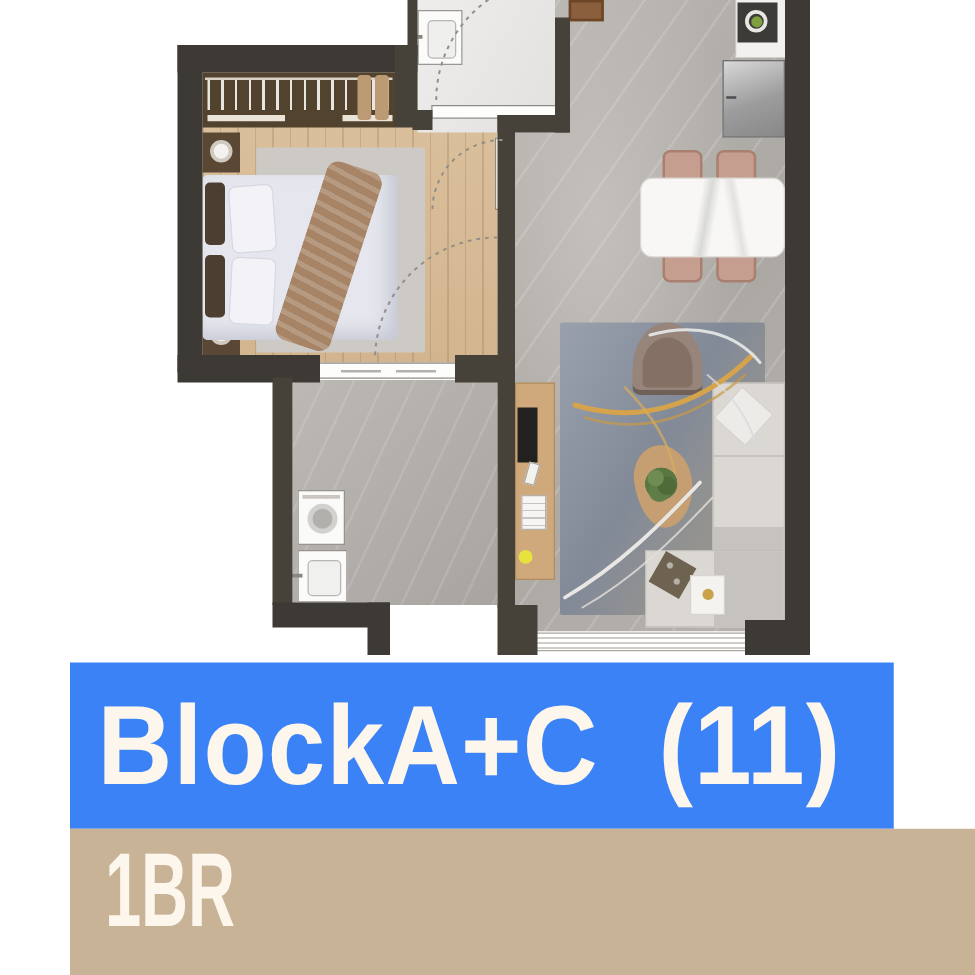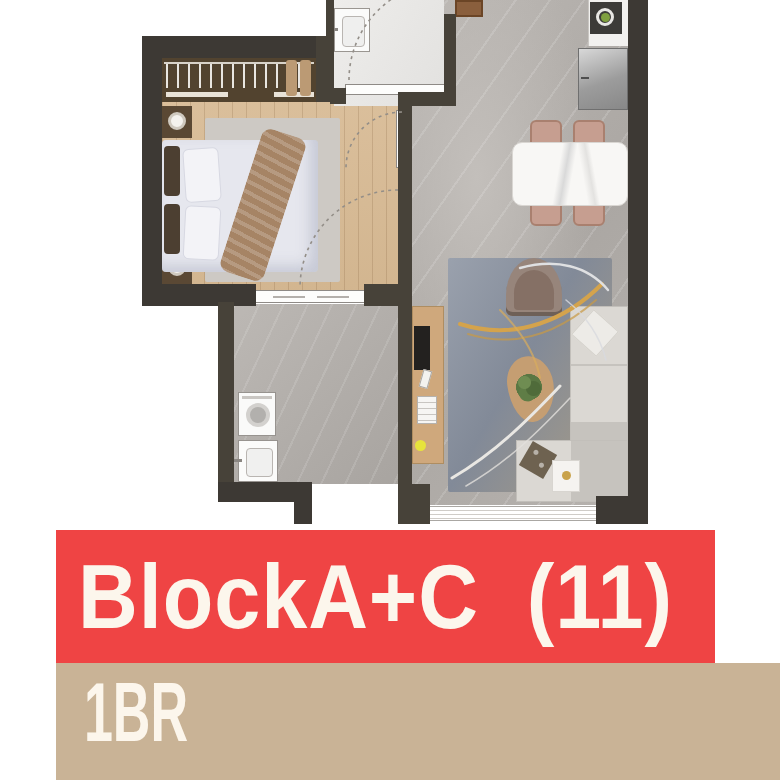--- a/index.html
+++ b/index.html
@@ -239,21 +239,21 @@
         <path d="M 468 334 C 520 350, 562 330, 596 300" stroke="#c99a44" stroke-width="2" opacity="0.7"></path>
         <path d="M 500 310 C 520 330, 535 352, 540 378" stroke="#d8ac5c" stroke-width="2" opacity="0.7"></path>
         <path d="M 452 478 C 496 452, 528 420, 560 386" stroke="#e9e7e3" stroke-width="3"></path>
         <path d="M 466 486 C 508 462, 540 430, 570 398" stroke="#e2e0dc" stroke-width="1.6" opacity="0.8"></path>
         <path d="M 520 268 C 556 258, 588 266, 608 290" stroke="#dfe0e2" stroke-width="2.4"></path>
         <path d="M 566 300 C 586 316, 600 336, 606 360" stroke="#d8dade" stroke-width="1.6" opacity="0.8"></path>
       </g>
     </svg>
   </div>
 
-  <div class="abs" style="left:56px;top:530px;width:659px;height:133px;background:#ef4444;display:flex;align-items:center;">
+  <div class="abs" style="left:56px;top:530px;width:659px;height:133px;background:#3b82f6;display:flex;align-items:center;">
     <span style="color:#fcf6ec;font-weight:bold;font-size:90px;letter-spacing:1px;white-space:pre;
                  transform:scaleX(.92);transform-origin:left center;padding-left:24px;line-height:1;">BlockA+C  (11)</span>
   </div>
   <div class="abs" style="left:56px;top:663px;width:768px;height:117px;background:#c9b396;display:flex;align-items:flex-start;">
     <span style="color:#fcf6ec;font-weight:bold;font-size:84px;white-space:pre;line-height:1;
                  transform:scaleX(.62) translateY(7px);transform-origin:left center;padding-left:45px;">1BR</span>
   </div>
 
 </div>
 

